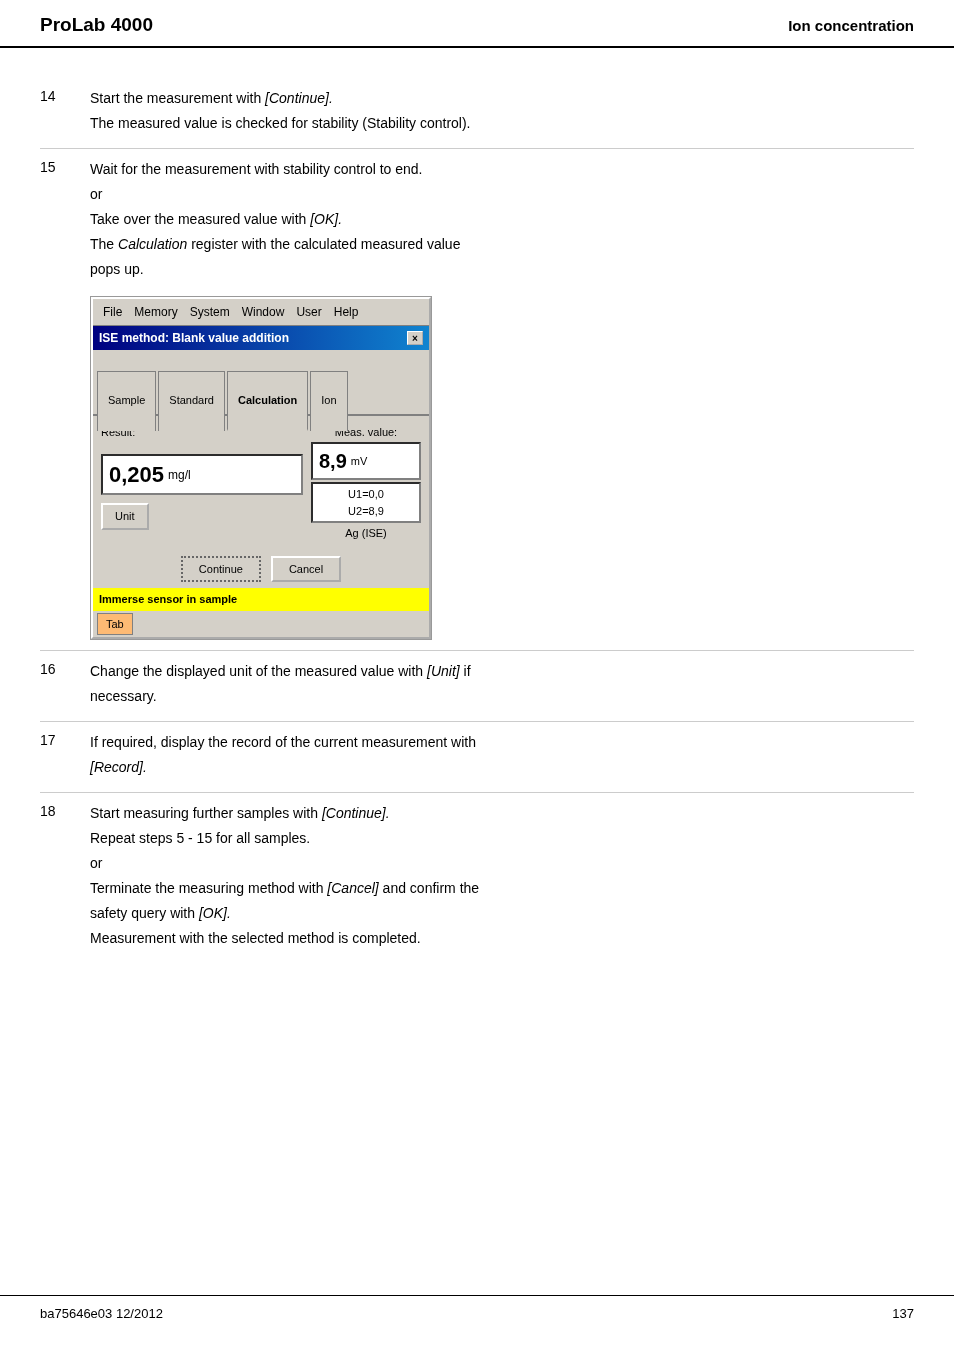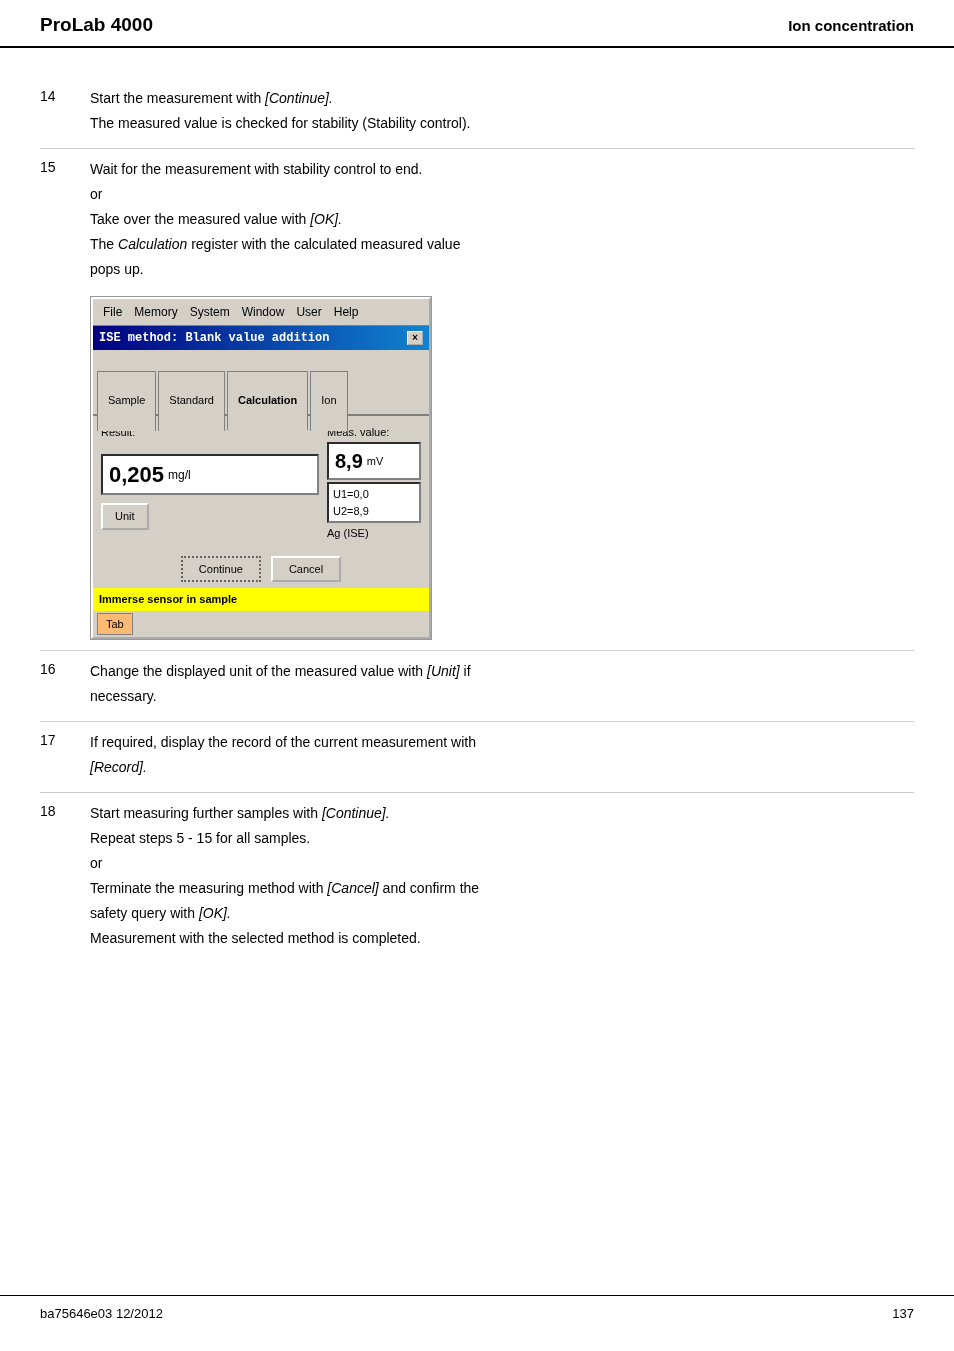--- a/index.html
+++ b/index.html
@@ -111,21 +111,20 @@
     
     .win-dialog-titlebar {
       background: linear-gradient(to right, #000080, #1084d0);
       color: #fff;
       padding: 3px 6px;
       display: flex;
       justify-content: space-between;
       align-items: center;
       font-size: 12px;
       font-weight: bold;
-      font-family: Liberation Mono, monospace;
     }
     .win-close-btn {
       background: #d4d0c8;
       border: 1px outset #fff;
       width: 16px;
       height: 14px;
       font-size: 10px;
       display: flex;
       align-items: center;
       justify-content: center;
@@ -195,22 +194,23 @@
       background: #d4d0c8;
       padding: 3px 12px;
       font-size: 11px;
       cursor: pointer;
       margin-top: 4px;
       display: inline-block;
     }
 
     
     .win-right-panel {
-      width: 94px;
-      font-size: 11px;
+      width: 110px;
+      font-size: 11px;
+      text-align: center;
     }
     .win-meas-label {
       font-size: 11px;
       margin-bottom: 2px;
     }
     .win-meas-value {
       font-size: 20px;
       font-weight: bold;
       border: 2px inset #808080;
       background: #fff;

